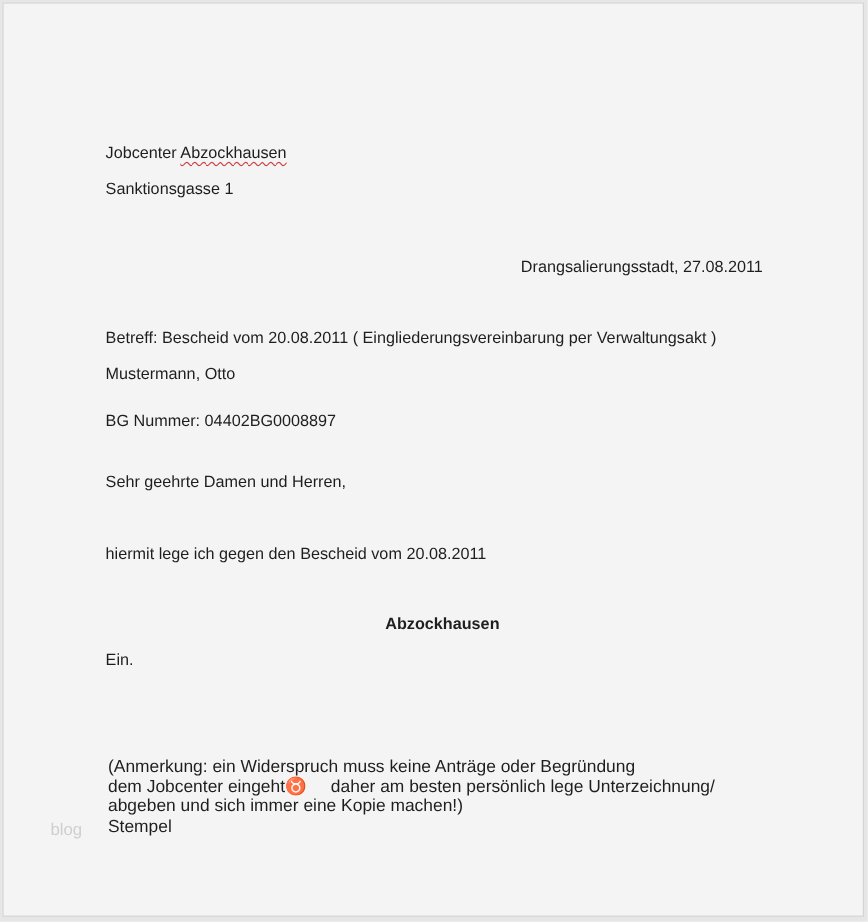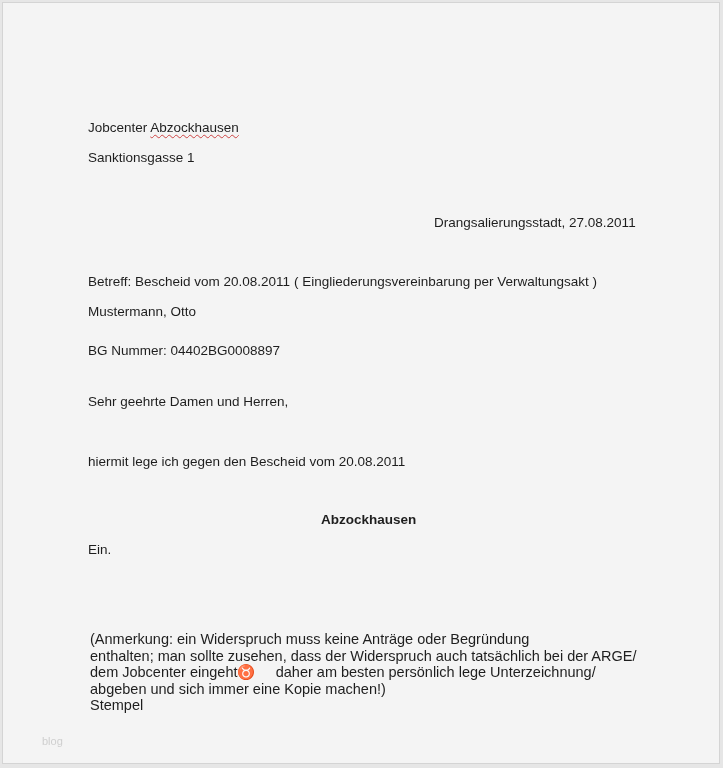--- a/index.html
+++ b/index.html
@@ -12,21 +12,21 @@
   .page {
     position: absolute; left: 2px; top: 2px; width: 718px; height: 762px;
     background: #f4f4f4;
     border: 1px solid #d4d4d4;
     box-sizing: border-box;
   }
   .txt { position: absolute; font-size: 13.5px; white-space: nowrap; line-height: 17px; }
   .spell { text-decoration: underline wavy #c44; text-decoration-thickness: 1px; text-underline-offset: 2px; }
   .bold { font-weight: bold; }
   .note { position: absolute; left: 87px; top: 628px; font-size: 14.5px; line-height: 16.5px; white-space: pre; }
-  .watermark { position: absolute; left: 39px; top: 732px; font-size: 11px; color: #cfcfcf; }
+  .watermark { position: absolute; left: 39px; top: 680px; font-size: 14px; color: #cfcfcf; }
 </style>
 </head>
 <body>
 
 <div class="page">
 
   <div class="txt" style="left:85px; top:116px;">
     <span>Jobcenter </span><span class="spell">Abzockhausen</span>
   </div>
   <div class="txt" style="left:85px; top:130px;margin-top:16px;">Sanktionsgasse 1</div>
@@ -36,16 +36,16 @@
   <div class="txt" style="left:85px; top:270px;">Betreff: Bescheid vom 20.08.2011  ( Eingliederungsvereinbarung  per Verwaltungsakt )</div>
   <div class="txt" style="left:85px; top:300px;text-align:center;">Mustermann, Otto</div>
   <div class="txt" style="left:85px; top:339px;">BG Nummer: 04402BG0008897</div>
 
   <div class="txt" style="left:85px; top:390px;">Sehr geehrte Damen und Herren,</div>
   <div class="txt" style="left:85px; top:450px;">hiermit lege ich gegen den Bescheid  vom 20.08.2011</div>
 
   <div class="txt bold" style="left:318px; top:508px;">Abzockhausen</div>
   <div class="txt" style="left:85px; top:538px;">Ein.</div>
 
-  <div class="note"><div>(Anmerkung: ein Widerspruch muss keine Anträge oder Begründung</div><div>enthalten; man sollte zusehen, dass der Widerspruch auch tatsächlich bei der ARGE/</div><div>dem Jobcenter eingeht♉     daher am besten persönlich lege Unterzeichnung/</div><div>abgeben und sich immer eine Kopie machen!)</div><div>Stempel</div></div>
+  <div class="note"><div>(Anmerkung: ein Widerspruch muss keine Anträge oder Begründung</div><div>dem Jobcenter eingeht♉     daher am besten persönlich lege Unterzeichnung/</div><div>abgeben und sich immer eine Kopie machen!)</div><div>Stempel</div></div>
 
   <div class="watermark">blog</div>
 </div>
 
 </body></html>

